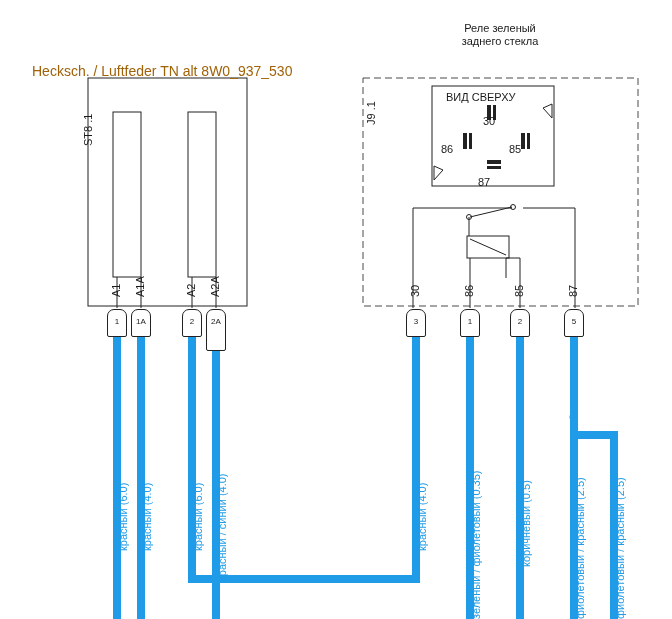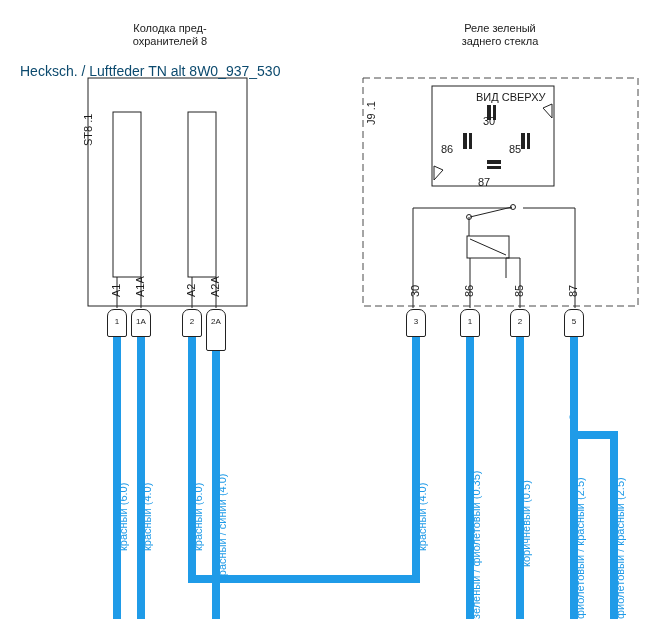--- a/index.html
+++ b/index.html
@@ -35,22 +35,23 @@
     transform-origin: 0 0;
     transform: rotate(-90deg);
     line-height: 11px;
   }
   .vert.blue {
     color: #1f9be8;
   }
   .title {
     position: absolute;
     font-size: 14px;
-    color: #0c4a6e;
+    color: #a16207;
     white-space: pre;
+    margin-left: 12px;
   }
   .pinbox {
     position: absolute;
     box-sizing: border-box;
     border: 1px solid #222;
     border-radius: 7px 7px 2px 2px;
     background: #fff;
     font-size: 8px;
     color: #1a1a1a;
     text-align: center;
@@ -144,31 +145,29 @@
 
   <div class="wire" style="left:466px; top:336px; width:8px; height:283px;"></div>
 
   <div class="wire" style="left:516px; top:336px; width:8px; height:283px;"></div>
 
   <div class="wire" style="left:570px; top:336px; width:8px; height:283px;"></div>
 
   <div class="wire" style="left:570px; top:431px; width:48px; height:8px;"></div>
   <div class="wire" style="left:610px; top:431px; width:8px; height:188px;"></div>
 
-  <div class="lbl center" style="left:105px; top:22px; width:130px;">Колодка пред-
-охранителей 8</div>
   <div class="lbl center" style="left:435px; top:22px; width:130px;">Реле зеленый
 заднего стекла</div>
 
   <div class="title" style="left:20px; top:63px;">Hecksch. / Luftfeder TN alt 8W0_937_530</div>
 
   <div class="vert" style="left:83px; top:146px;">ST8 .1</div>
   <div class="vert" style="left:366px; top:125px;">J9 .1</div>
 
-  <div class="lbl" style="left:476px; top:91px;">ВИД СВЕРХУ</div>
+  <div class="lbl" style="left:446px; top:91px;">ВИД СВЕРХУ</div>
   <div class="lbl" style="left:483px; top:115px;">30</div>
   <div class="lbl" style="left:441px; top:143px;">86</div>
   <div class="lbl" style="left:509px; top:143px;">85</div>
   <div class="lbl" style="left:478px; top:176px;">87</div>
 
   <div class="vert" style="left:111px; top:297px;">A1</div>
   <div class="vert" style="left:135px; top:297px;">A1A</div>
   <div class="vert" style="left:186px; top:297px;">A2</div>
   <div class="vert" style="left:210px; top:297px;">A2A</div>
 

